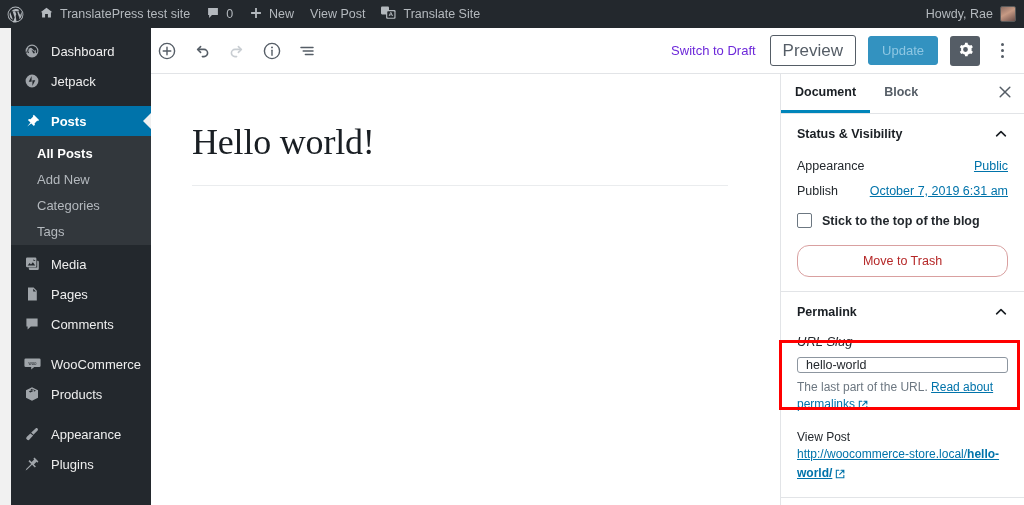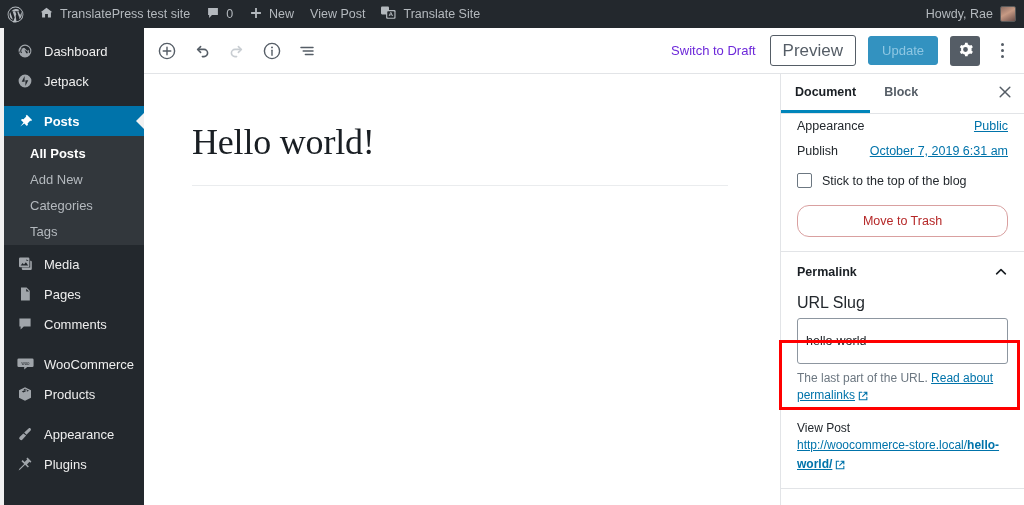--- a/index.html
+++ b/index.html
@@ -30,21 +30,21 @@
   .ab-right { display: flex; align-items: center; gap: 7px; padding-right: 8px; }
   .avatar {
     width: 16px; height: 16px; border-radius: 2px;
     background: linear-gradient(150deg,#8d6e63 0%, #c79a84 45%, #6b4f4a 100%);
     border: 1px solid #5a5a5a; display: block;
   }
   .wp-logo svg { display:block; }
 
   
   #adminmenu {
-    position: absolute; top: 28px; left: 4px;
+    position: absolute; top: 28px; left: 11px;
     width: 140px; height: 477px;
     background: #23282d;
     z-index: 20;
   }
   .menu-item {
     position: relative;
     display: flex; align-items: center;
     height: 30px; padding-left: 11px;
     color: #eeeeee; font-size: 13px;
   }
@@ -165,35 +165,35 @@
     height: 40px; font-size: 12.5px; font-weight: 700; color: #191e23;
     background: none; border: none; width: 100%; padding: 0;
   }
   .chev { color: #191e23; display: flex; }
   .row {
     display: flex; align-items: center; justify-content: space-between;
     padding: 5px 0 6px 0; font-size: 12.5px; color: #23282d;
   }
   .row-label { color: #23282d; }
   .row-val { color: #0073aa; text-decoration: underline; font-size: 12.5px; }
-  .check-row { display: flex; align-items: center; gap: 10px; padding: 9px 0 4px 0; }
+  .check-row { display: flex; align-items: center; gap: 10px; padding: 9px 0 4px 0; font-weight: bold; }
   .cbox {
     width: 15px; height: 15px; border: 1px solid #6c7781;
     border-radius: 2px; background: #fff; flex: 0 0 auto; display:block;
   }
   .check-label { font-size: 12.5px; color: #23282d; }
   .trash-btn {
     display: block; width: 100%; margin-top: 13px;
     padding: 8px 0; text-align: center;
     font-size: 12.5px; color: #b52727;
     background: #fff; border: 1px solid #d9a0a0; border-radius: 12px;
   }
-  .field-label { font-size: 16px; color: #23282d; padding: 2px 0 6px 0; display: block; }
+  .field-label { font-size: 13px; color: #23282d; padding: 2px 0 6px 0; display: block; font-style: italic; }
   .slug-input {
-    width: 100%; height: 46px; padding: 0 8px;
+    width: 100%; height: 16px; padding: 0 8px;
     font-size: 12.5px; color: #23282d; font-family: "Liberation Sans", sans-serif;
     border: 1px solid #8d96a0; border-radius: 3px; background: #fff;
   }
   .help {
     font-size: 12px; color: #6c7781; line-height: 1.45;
     padding-top: 6px;
   }
   .help a, .ext-link { color: #0073aa; text-decoration: underline; }
   .viewpost-label { font-size: 12px; color: #23282d; padding-top: 14px; }
   .viewpost-url {
@@ -444,20 +444,28 @@
       <button class="ptab-close">
         <span>
           <svg width="14" height="14" viewBox="0 0 14 14" fill="none" stroke="currentColor" stroke-width="1.5" stroke-linecap="round">
             <path d="M2.2 2.2 11.8 11.8M11.8 2.2 2.2 11.8"></path>
           </svg>
         </span>
       </button>
     </div>
 
     <div class="panel">
+      <button class="panel-head">
+        <span>Status &amp; Visibility</span>
+        <span class="chev">
+          <svg width="14" height="14" viewBox="0 0 14 14" fill="none" stroke="currentColor" stroke-width="1.6" stroke-linecap="round" stroke-linejoin="round">
+              <path d="M2.6 8.8 7 4.6l4.4 4.2"></path>
+            </svg>
+        </span>
+      </button>
 
       <div class="row">
         <span class="row-label">Appearance</span>
         <span class="row-val">Public</span>
       </div>
 
       <div class="row">
         <span class="row-label">Publish</span>
         <span class="row-val">October 7, 2019 6:31 am</span>
       </div>

